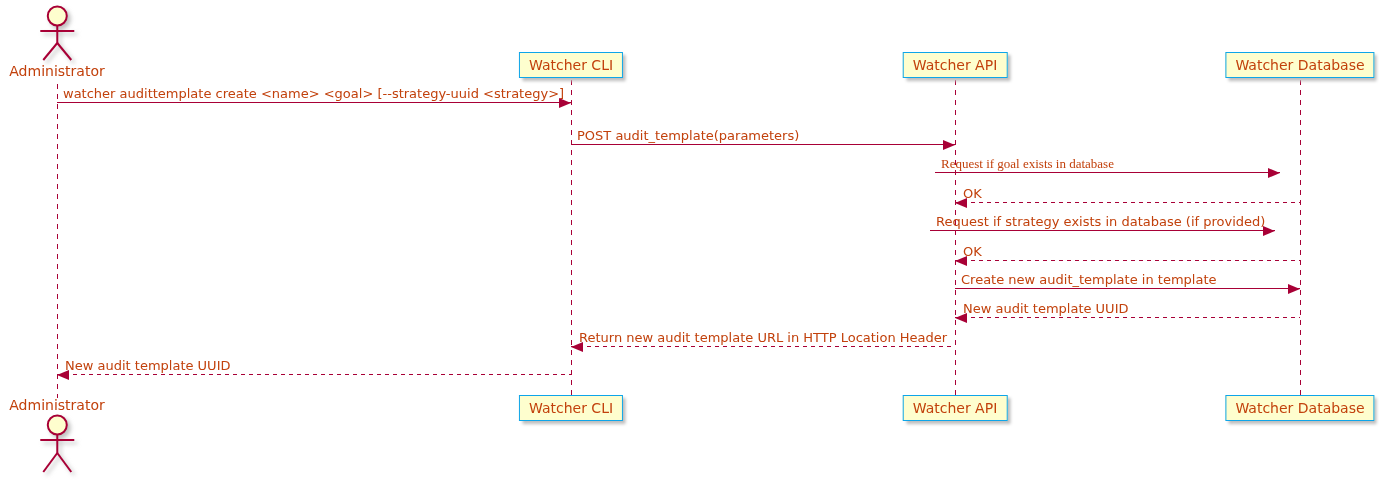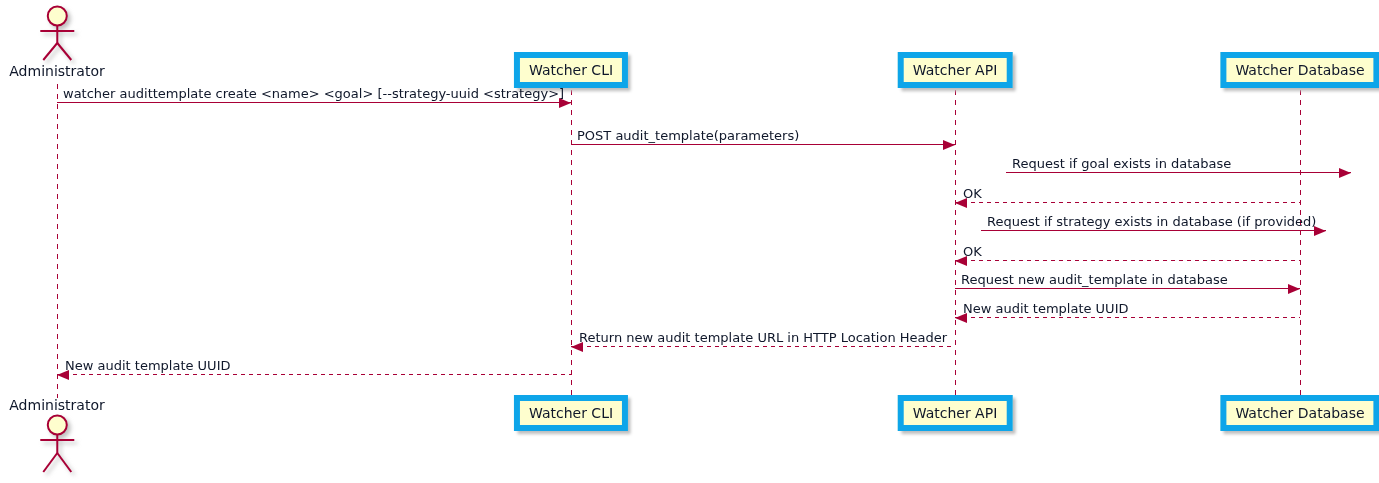--- a/index.html
+++ b/index.html
@@ -1,29 +1,29 @@
 <!DOCTYPE html>
 <html><head>
 <meta charset="utf-8">
 <style>
   html,body { margin:0; padding:0; background:#ffffff; }
   .diagram {
     position:relative; width:1379px; height:483px;
-    font-family:"DejaVu Sans", sans-serif; color:#0f172a;
+    font-family:"DejaVu Sans", sans-serif; color:#c2410c;
     background:#ffffff; overflow:hidden;
   }
   
   .lifeline {
     position:absolute; width:1px;
     background:repeating-linear-gradient(180deg,#A80036 0 5px,transparent 5px 10px);
   }
   
   .participant {
     position:absolute; transform:translateX(-50%);
-    background:#FEFECE; border:6px solid #0ea5e9;
+    background:#FEFECE; border:1px solid #0ea5e9;
     box-shadow:3px 3px 3px #bdbdbd;
     padding:5px 9px; font-size:14px; white-space:nowrap; line-height:14px;
   }
   
   .actor { position:absolute; transform:translateX(-50%); text-align:center; }
   .actor svg { display:block; margin:0 auto; filter:drop-shadow(3px 3px 2px rgba(130,130,130,.5)); }
   .actor-label { font-size:14px; white-space:nowrap; line-height:16px; }
   
   .message { position:absolute; height:19px; }
   .message::after {
@@ -71,42 +71,42 @@
   <div class="message ltr" style="left:57px;  top:84px;  width:514px;">
     <span class="msg-label">watcher audittemplate create &lt;name&gt; &lt;goal&gt; [--strategy-uuid &lt;strategy&gt;]</span>
     <span class="arrowhead right"></span>
   </div>
 
   <div class="message ltr" style="left:571px; top:126px; width:384px;text-align:center;">
     <span class="msg-label">POST audit_template(parameters)</span>
     <span class="arrowhead right"></span>
   </div>
 
-  <div class="message ltr" style="left:1006px; top:154px; width:345px;">
+  <div class="message ltr" style="left:935px; top:154px; width:345px;font-family:Liberation Serif, serif;">
     <span class="msg-label">Request if goal exists in database</span>
     <span class="arrowhead right"></span>
   </div>
 
   <div class="message rtl dashed" style="left:955px; top:184px; width:345px;">
     <span class="msg-label">OK</span>
     <span class="arrowhead left"></span>
   </div>
 
-  <div class="message ltr" style="left:981px; top:212px; width:345px;">
+  <div class="message ltr" style="left:930px; top:212px; width:345px;">
     <span class="msg-label">Request if strategy exists in database (if provided)</span>
     <span class="arrowhead right"></span>
   </div>
 
   <div class="message rtl dashed" style="left:955px; top:242px; width:345px;">
     <span class="msg-label">OK</span>
     <span class="arrowhead left"></span>
   </div>
 
   <div class="message ltr" style="left:955px; top:270px; width:345px;">
-    <span class="msg-label">Request new audit_template in database</span>
+    <span class="msg-label">Create new audit_template in template</span>
     <span class="arrowhead right"></span>
   </div>
 
   <div class="message rtl dashed" style="left:955px; top:299px; width:345px;">
     <span class="msg-label">New audit template UUID</span>
     <span class="arrowhead left"></span>
   </div>
 
   <div class="message rtl dashed" style="left:571px; top:328px; width:384px;text-decoration:underline;">
     <span class="msg-label">Return new audit template URL in HTTP Location Header</span>

